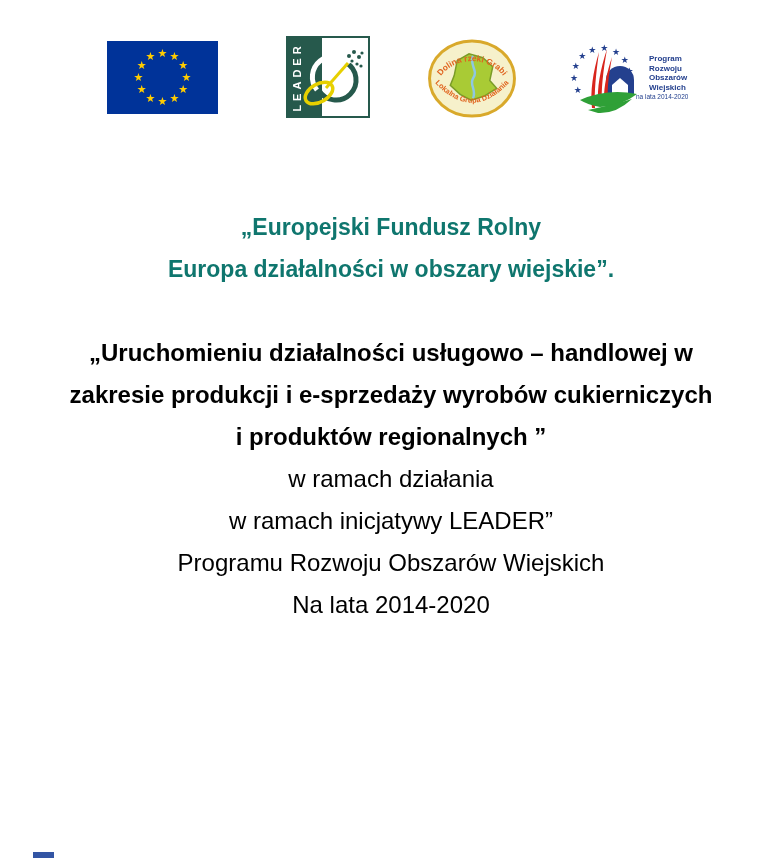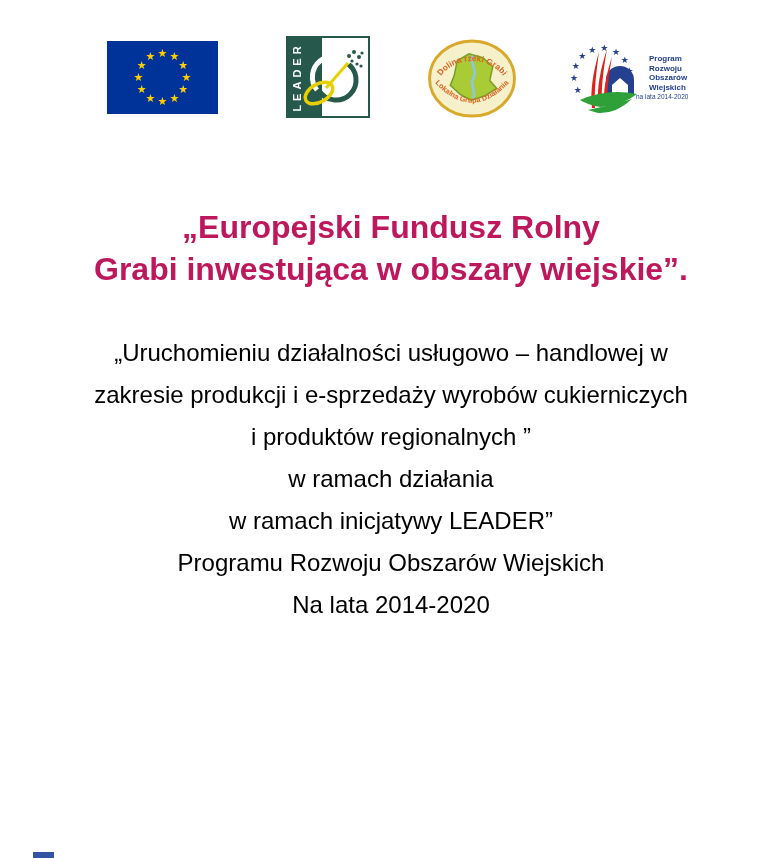--- a/index.html
+++ b/index.html
@@ -31,25 +31,25 @@
   
   .text-block{
     position:absolute;
     top:206px;left:0;width:100%;
     text-align:center;
     color:#000;
     font-size:24px;
   }
   .line{height:42px;line-height:42px;white-space:pre;}
   .heading{
-    color:#be185d;
+    color:#0f766e;
     font-weight:bold;
-    font-size:32px;
+    font-size:23px;
   }
-  .bold{font-weight:normal;}
+  .bold{font-weight:bold;}
   .spacer{height:42px;}
 
   
   .page2-flag-fragment{
     position:absolute;
     left:33px;bottom:0;
     width:21px;height:6px;
     background:#3355a4;
   }
 </style>
@@ -133,21 +133,21 @@
       <text x="87" y="19">Program</text>
       <text x="87" y="28.5">Rozwoju</text>
       <text x="87" y="38">Obszarów</text>
       <text x="87" y="47.5">Wiejskich</text>
     </g>
     <text x="74" y="57" fill="#24408e" font-size="6.5" font-family="Liberation Sans, sans-serif">na lata 2014-2020</text>
   </svg>
 
   <div class="text-block">
     <div class="line heading">„Europejski Fundusz Rolny</div>
-    <div class="line heading">Grabi inwestująca w obszary wiejskie”.</div>
+    <div class="line heading">Europa działalności w obszary wiejskie”.</div>
     <div class="spacer"></div>
     <div class="line bold">„Uruchomieniu działalności usługowo – handlowej w</div>
     <div class="line bold">zakresie produkcji i e-sprzedaży wyrobów cukierniczych</div>
     <div class="line bold">i produktów regionalnych ”</div>
     <div class="line">w ramach działania</div>
     <div class="line">w ramach inicjatywy LEADER”</div>
     <div class="line">Programu Rozwoju Obszarów Wiejskich</div>
     <div class="line">Na lata 2014-2020</div>
   </div>
 

